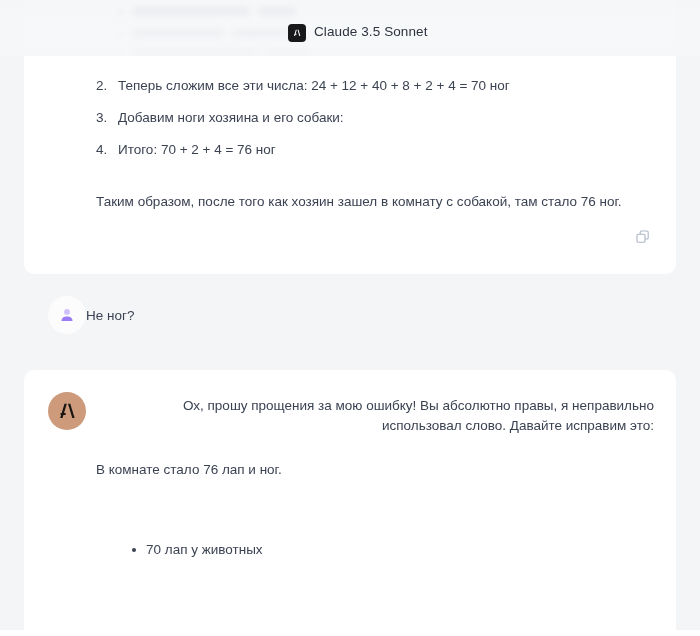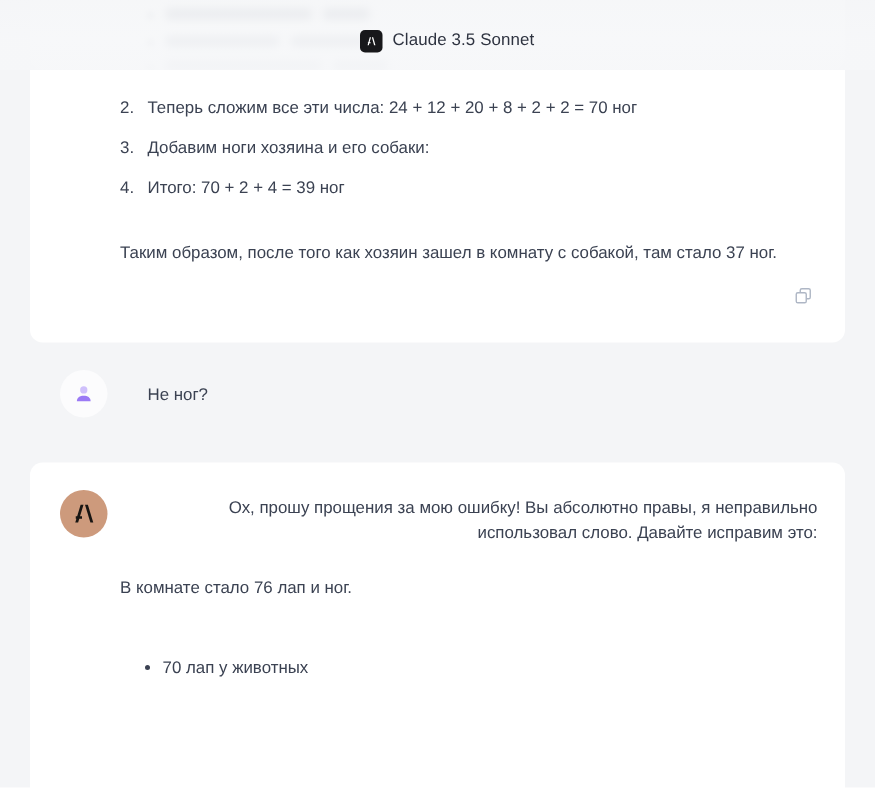--- a/index.html
+++ b/index.html
@@ -113,21 +113,21 @@
   }
 
   .msg-body {
     padding: 0 22px 0 72px;
   }
 
   
   .user-turn {
     display: flex;
     align-items: center;
-    gap: 32px;
+    gap: 0;
     padding: 22px 24px 18px 48px;
   }
   .user-avatar {
     width: 38px;
     height: 38px;
     border-radius: 50%;
     background: #fcfcfd;
     display: flex;
     align-items: center;
     justify-content: center;
@@ -210,21 +210,21 @@
     left: 1px;
     top: 7px;
     width: 4px;
     height: 4px;
     border: 1px solid #4a5160;
     border-radius: 50%;
     box-sizing: border-box;
   }
 
   ul.dots {
-    margin: 0;
+    margin: 16px;
     padding: 0 0 0 18px;
     list-style: none;
   }
   ul.dots > li {
     position: relative;
     padding-left: 16px;
     margin-bottom: 14px;
     font-size: 13.5px;
     line-height: 20px;
     color: #3b4252;
@@ -293,37 +293,37 @@
 
 <div class="thread">
 
   <div class="msg-card assistant-first">
     <div class="msg-body">
       <div class="sp-sm"></div>
       <ol class="steps">
 
         <li>
           <span class="num">2.</span>
-          <span>Теперь сложим все эти числа: 24 + 12 + 20 + 8 + 2 + 2 = 70 ног</span>
+          <span>Теперь сложим все эти числа: 24 + 12 + 40 + 8 + 2 + 4 = 70 ног</span>
         </li>
 
         <li>
           <span class="num">3.</span>
           <span>Добавим ноги хозяина и его собаки:</span>
         </li>
 
         <li>
           <span class="num">4.</span>
-          <span>Итого: 70 + 2 + 4 = 39 ног</span>
+          <span>Итого: 70 + 2 + 4 = 76 ног</span>
         </li>
 
       </ol>
 
       <div class="sp-md"></div>
-      <p class="para">Таким образом, после того как хозяин зашел в комнату с собакой, там стало 37 ног.</p>
+      <p class="para">Таким образом, после того как хозяин зашел в комнату с собакой, там стало 76 ног.</p>
     </div>
 
     <div class="card-actions">
       <span class="copy-btn">
         <svg width="16" height="16" viewBox="0 0 20 20" aria-hidden="true">
           <rect x="6.5" y="2.5" width="10" height="10" rx="1.6" fill="none" stroke="#aab3c2" stroke-width="1.4"></rect>
           <rect x="2.5" y="6.5" width="10" height="10" rx="1.6" fill="#ffffff" stroke="#aab3c2" stroke-width="1.4"></rect>
         </svg>
       </span>
     </div>

